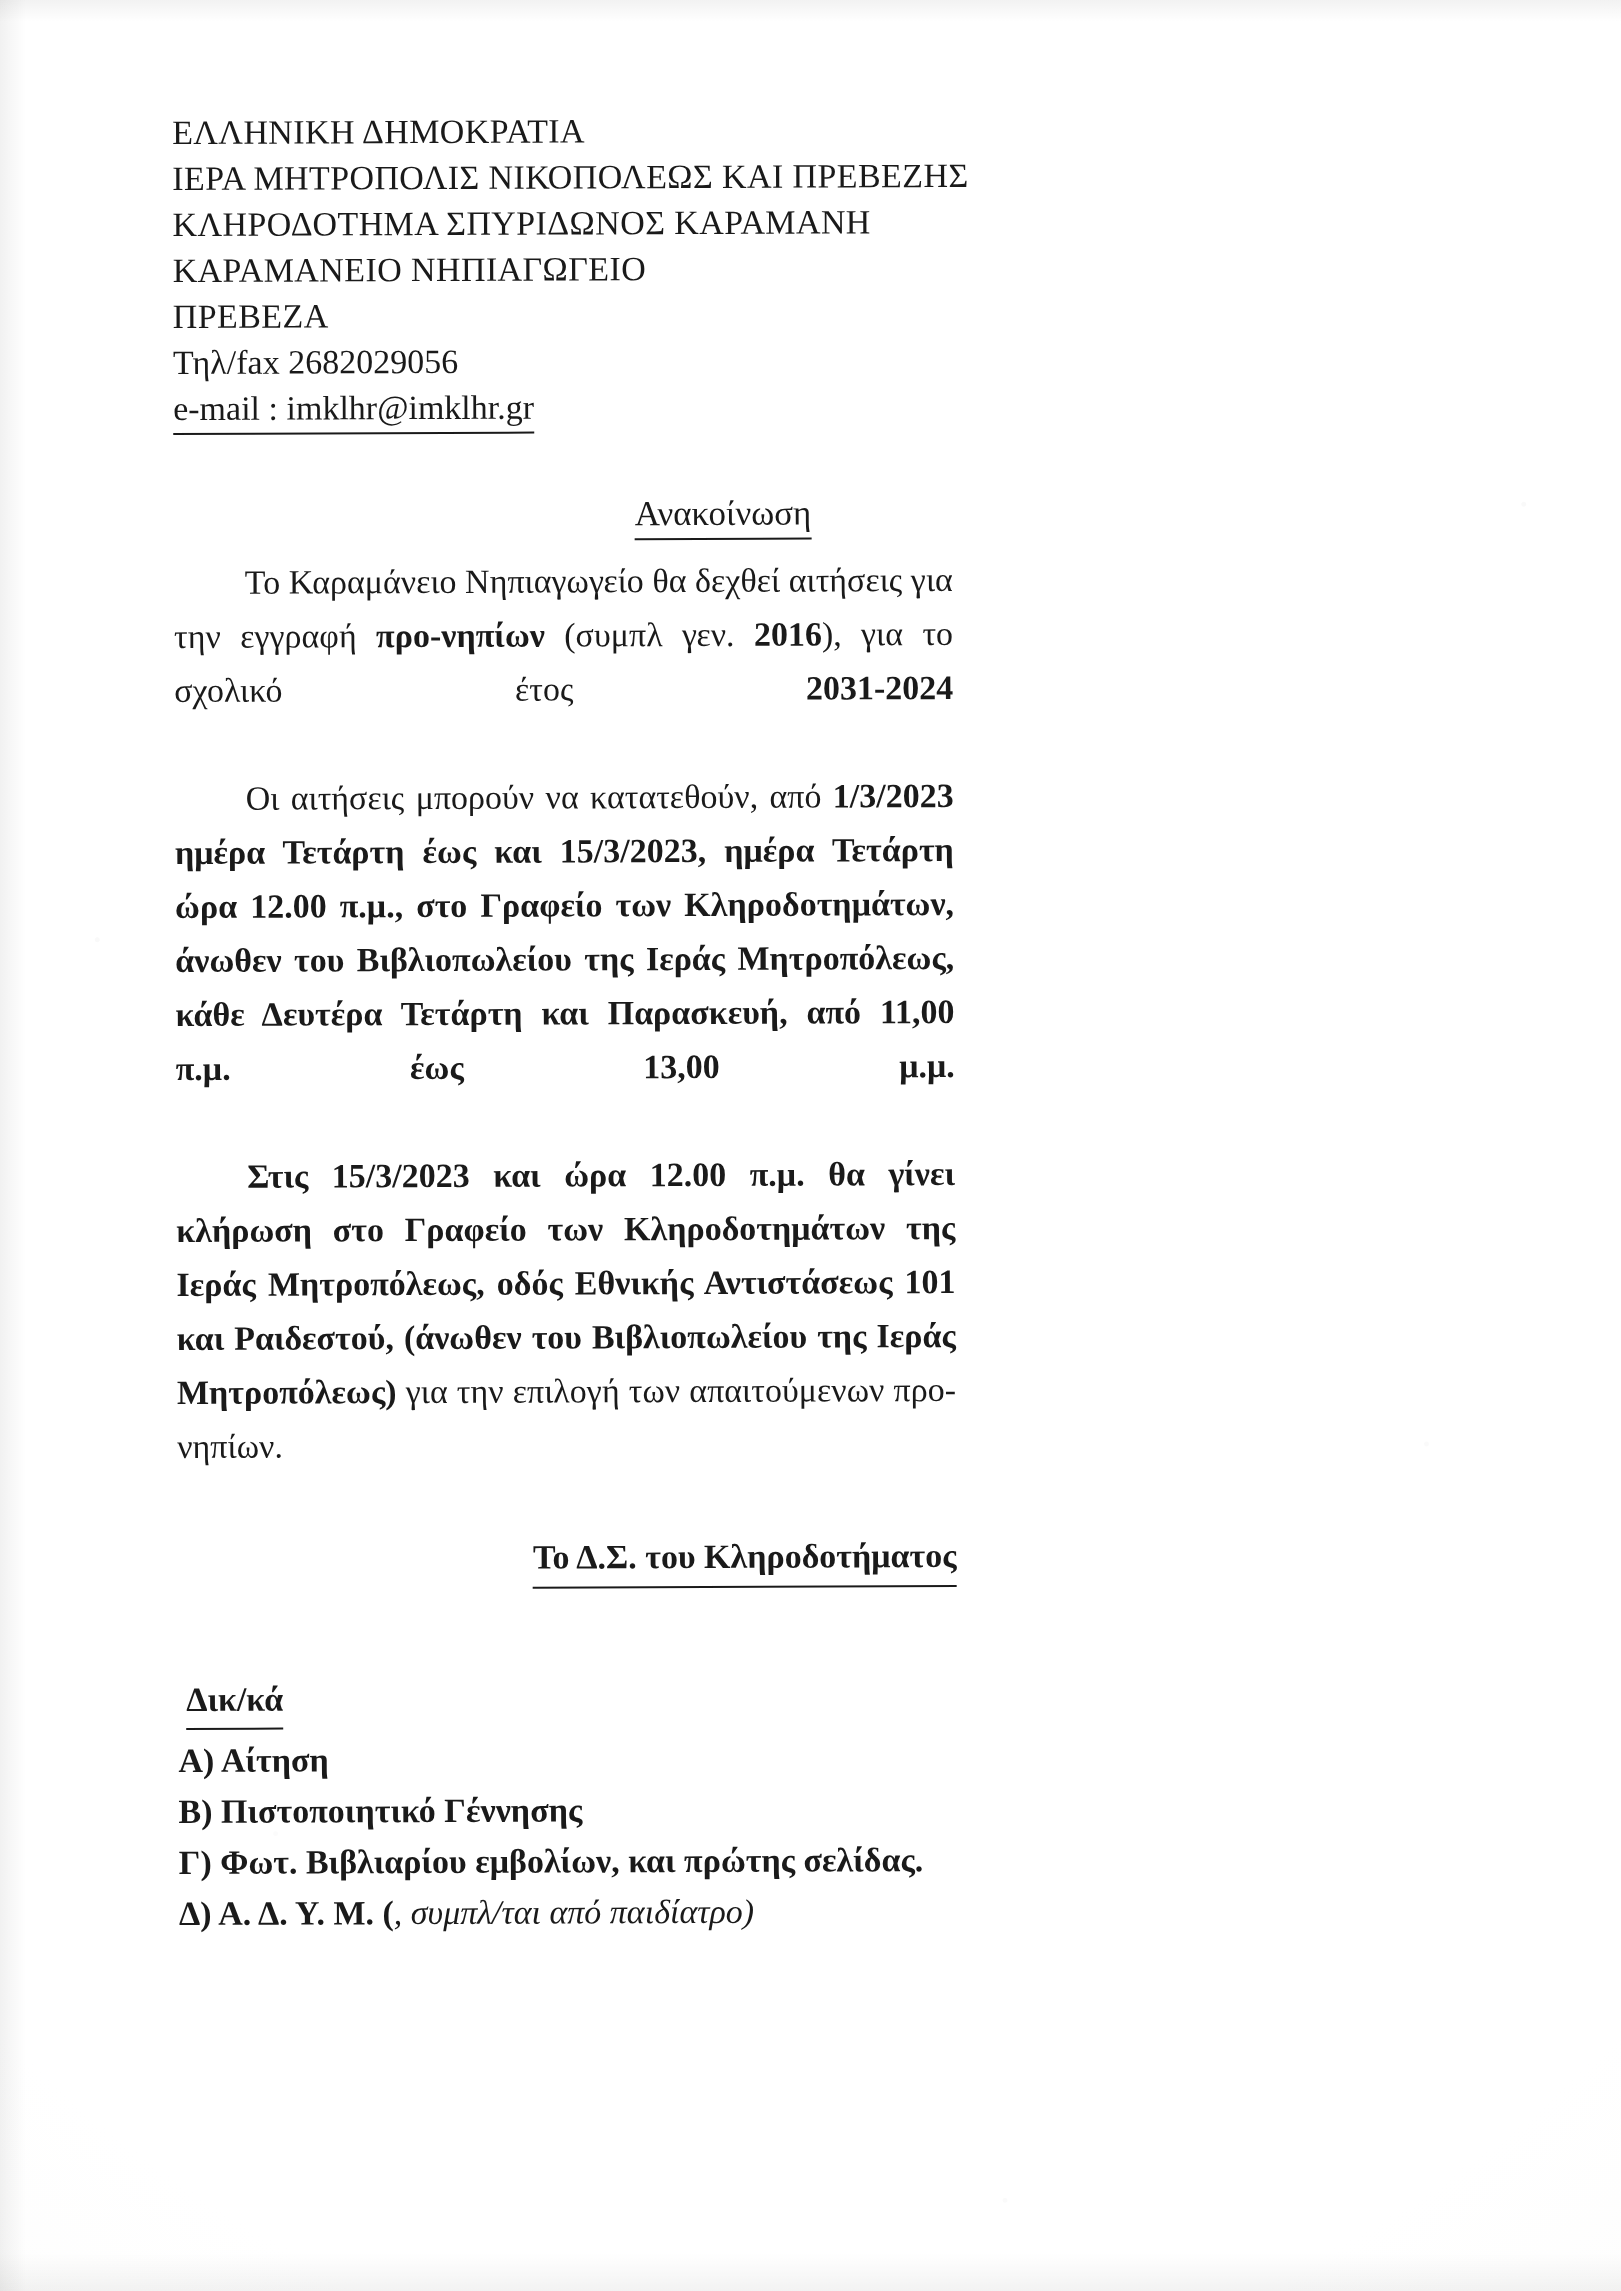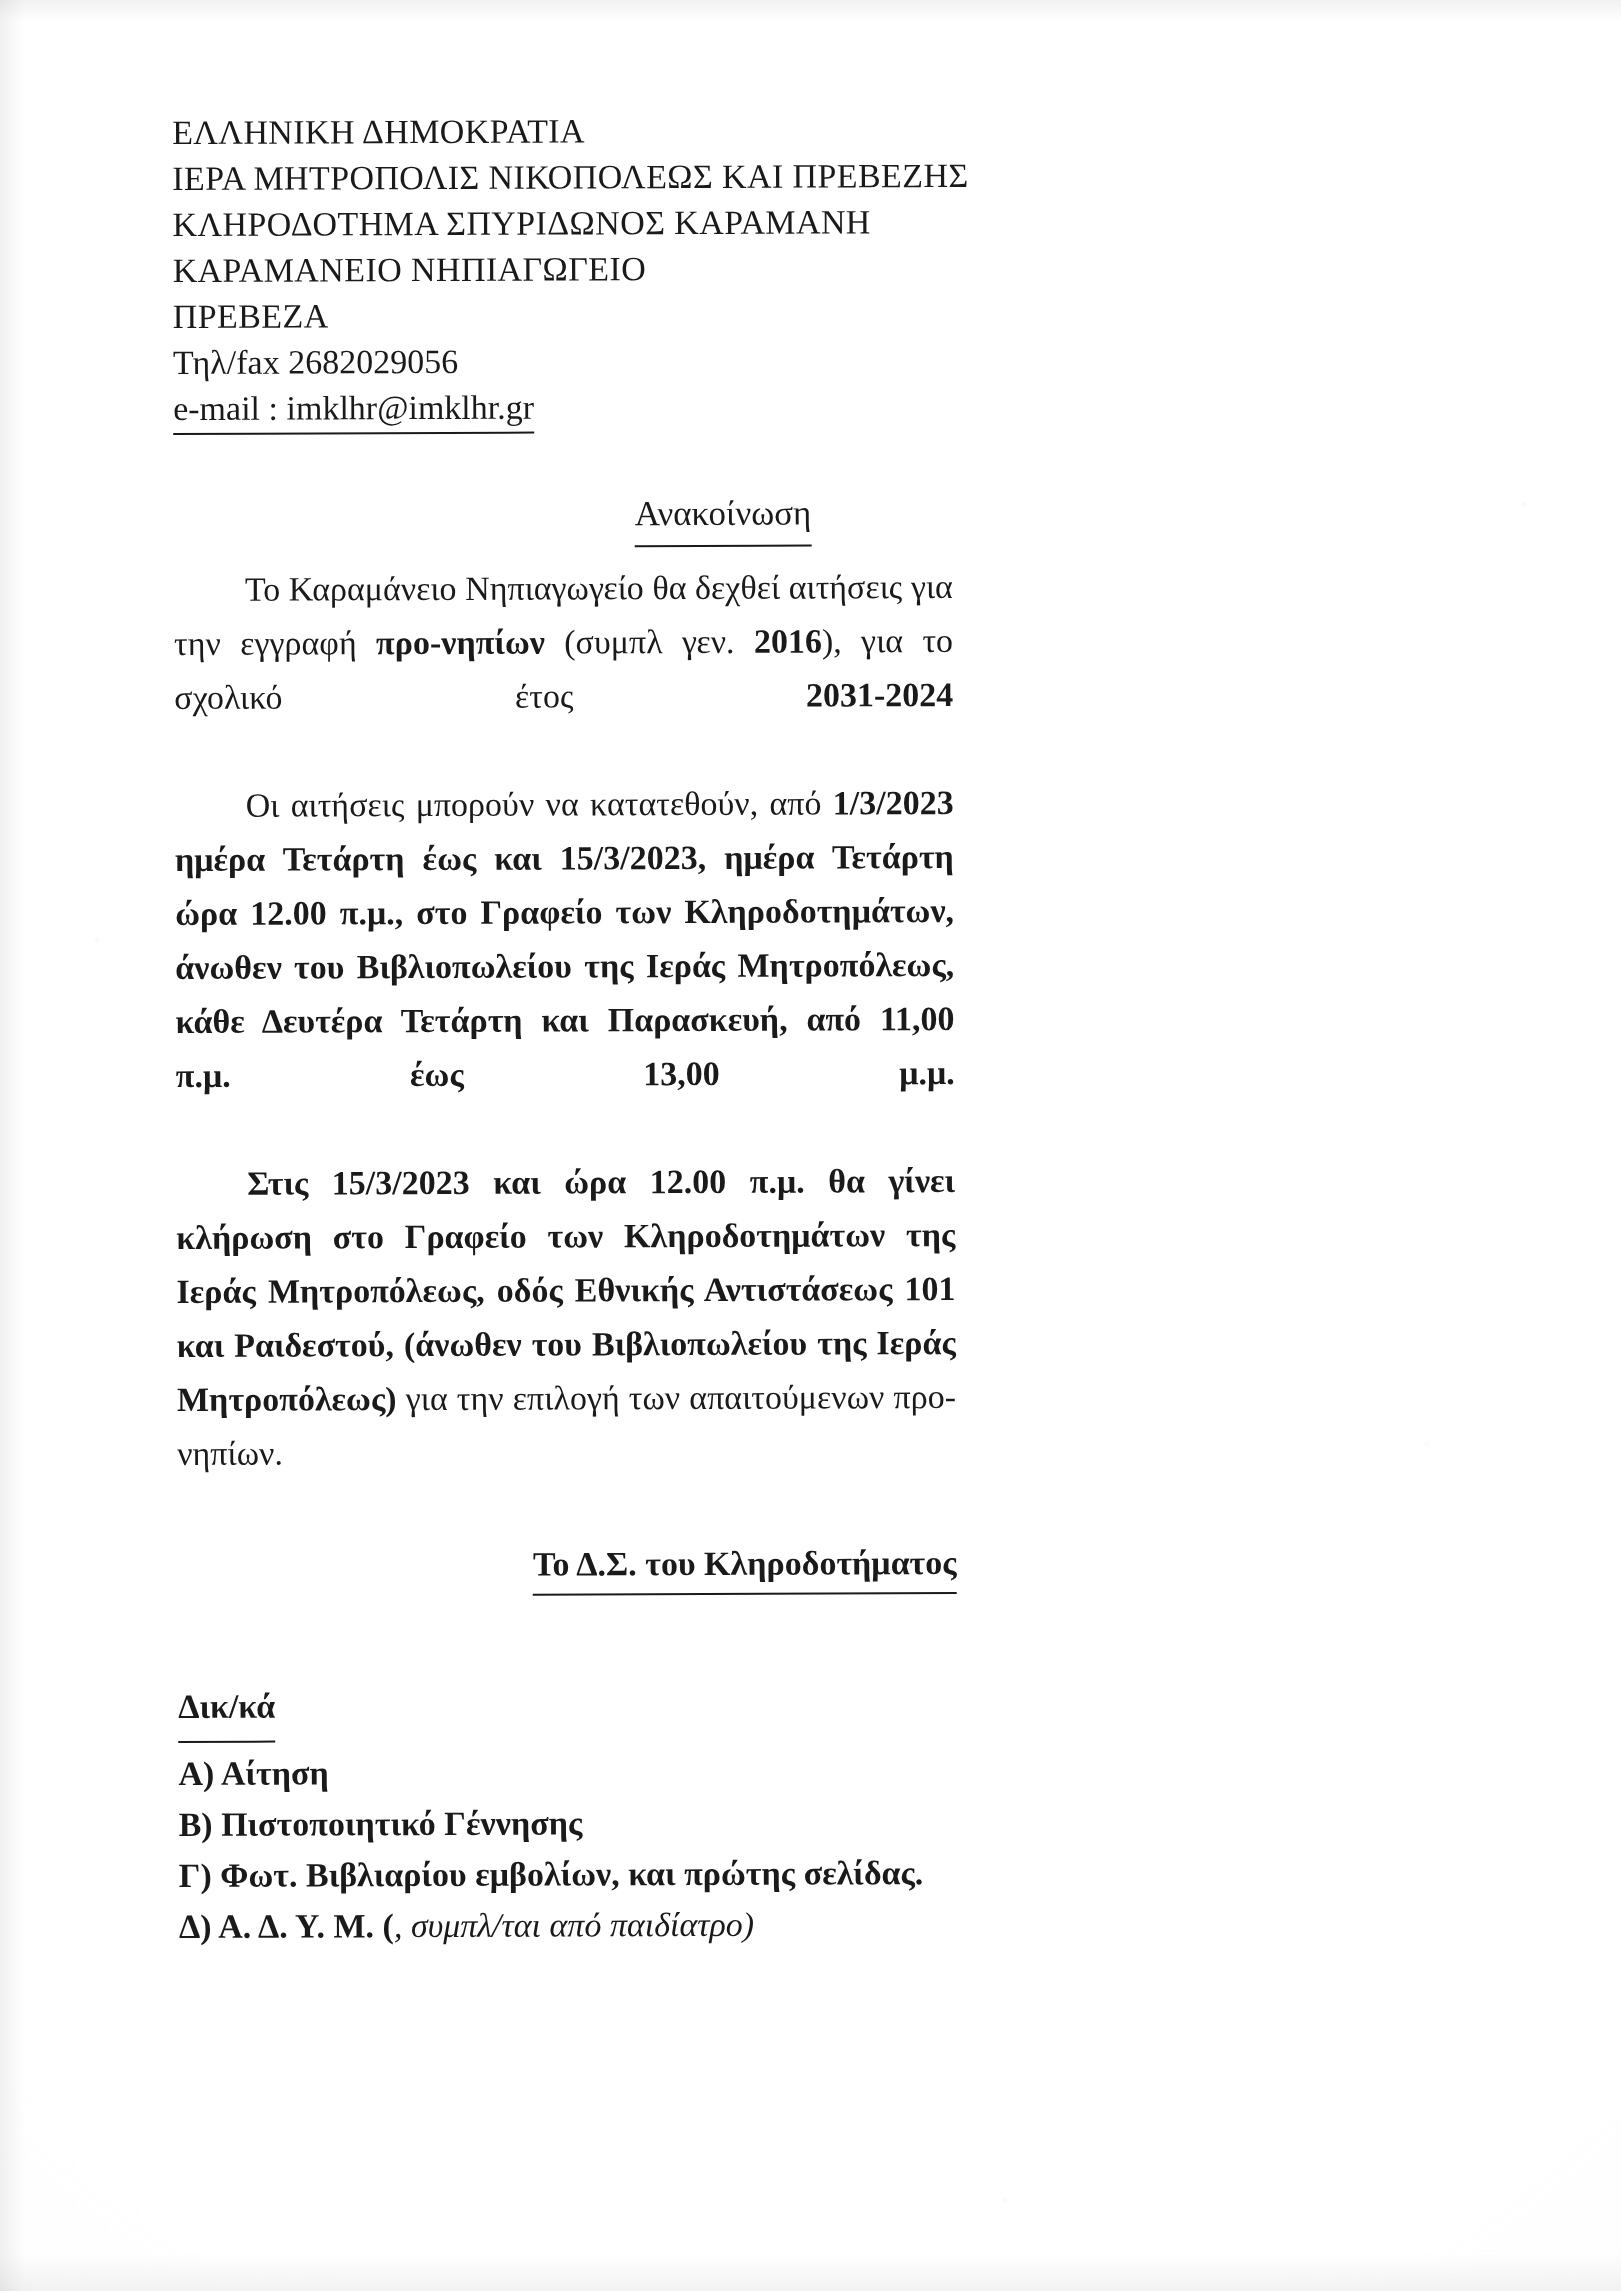--- a/index.html
+++ b/index.html
@@ -83,21 +83,21 @@
   .announce-title-row {
     margin-top: 61px;
     text-align: center;
     padding-right: 165px;
   }
   .announce-title {
     display: inline-block;
     font-size: 35px;
     line-height: 39px;
     border-bottom: 2px solid #1a1a1a;
-    padding-bottom: 12px;
+    padding-bottom: 5px;
   }
 
   .body-block {
     width: 779px;
     margin-top: 13.7px;
     font-size: 34px;
     line-height: 54px;
     text-align: justify;
     text-justify: inter-word;
   }
@@ -134,21 +134,22 @@
   
   .attachments {
     margin-top: 84px;
     font-size: 34px;
     line-height: 51px;
   }
   .att-heading {
     display: inline-block;
     font-weight: 700;
     border-bottom: 2px solid #1a1a1a;
-    padding-bottom: 9px;
+    padding-bottom: 3px;
+    margin-left: 8px;
   }
   .att-list {
     margin-top: 5.9px;
   }
   .att-item {
     white-space: nowrap;
     font-weight: 700;
   }
   .att-item .att-tail {
     font-weight: 400;

